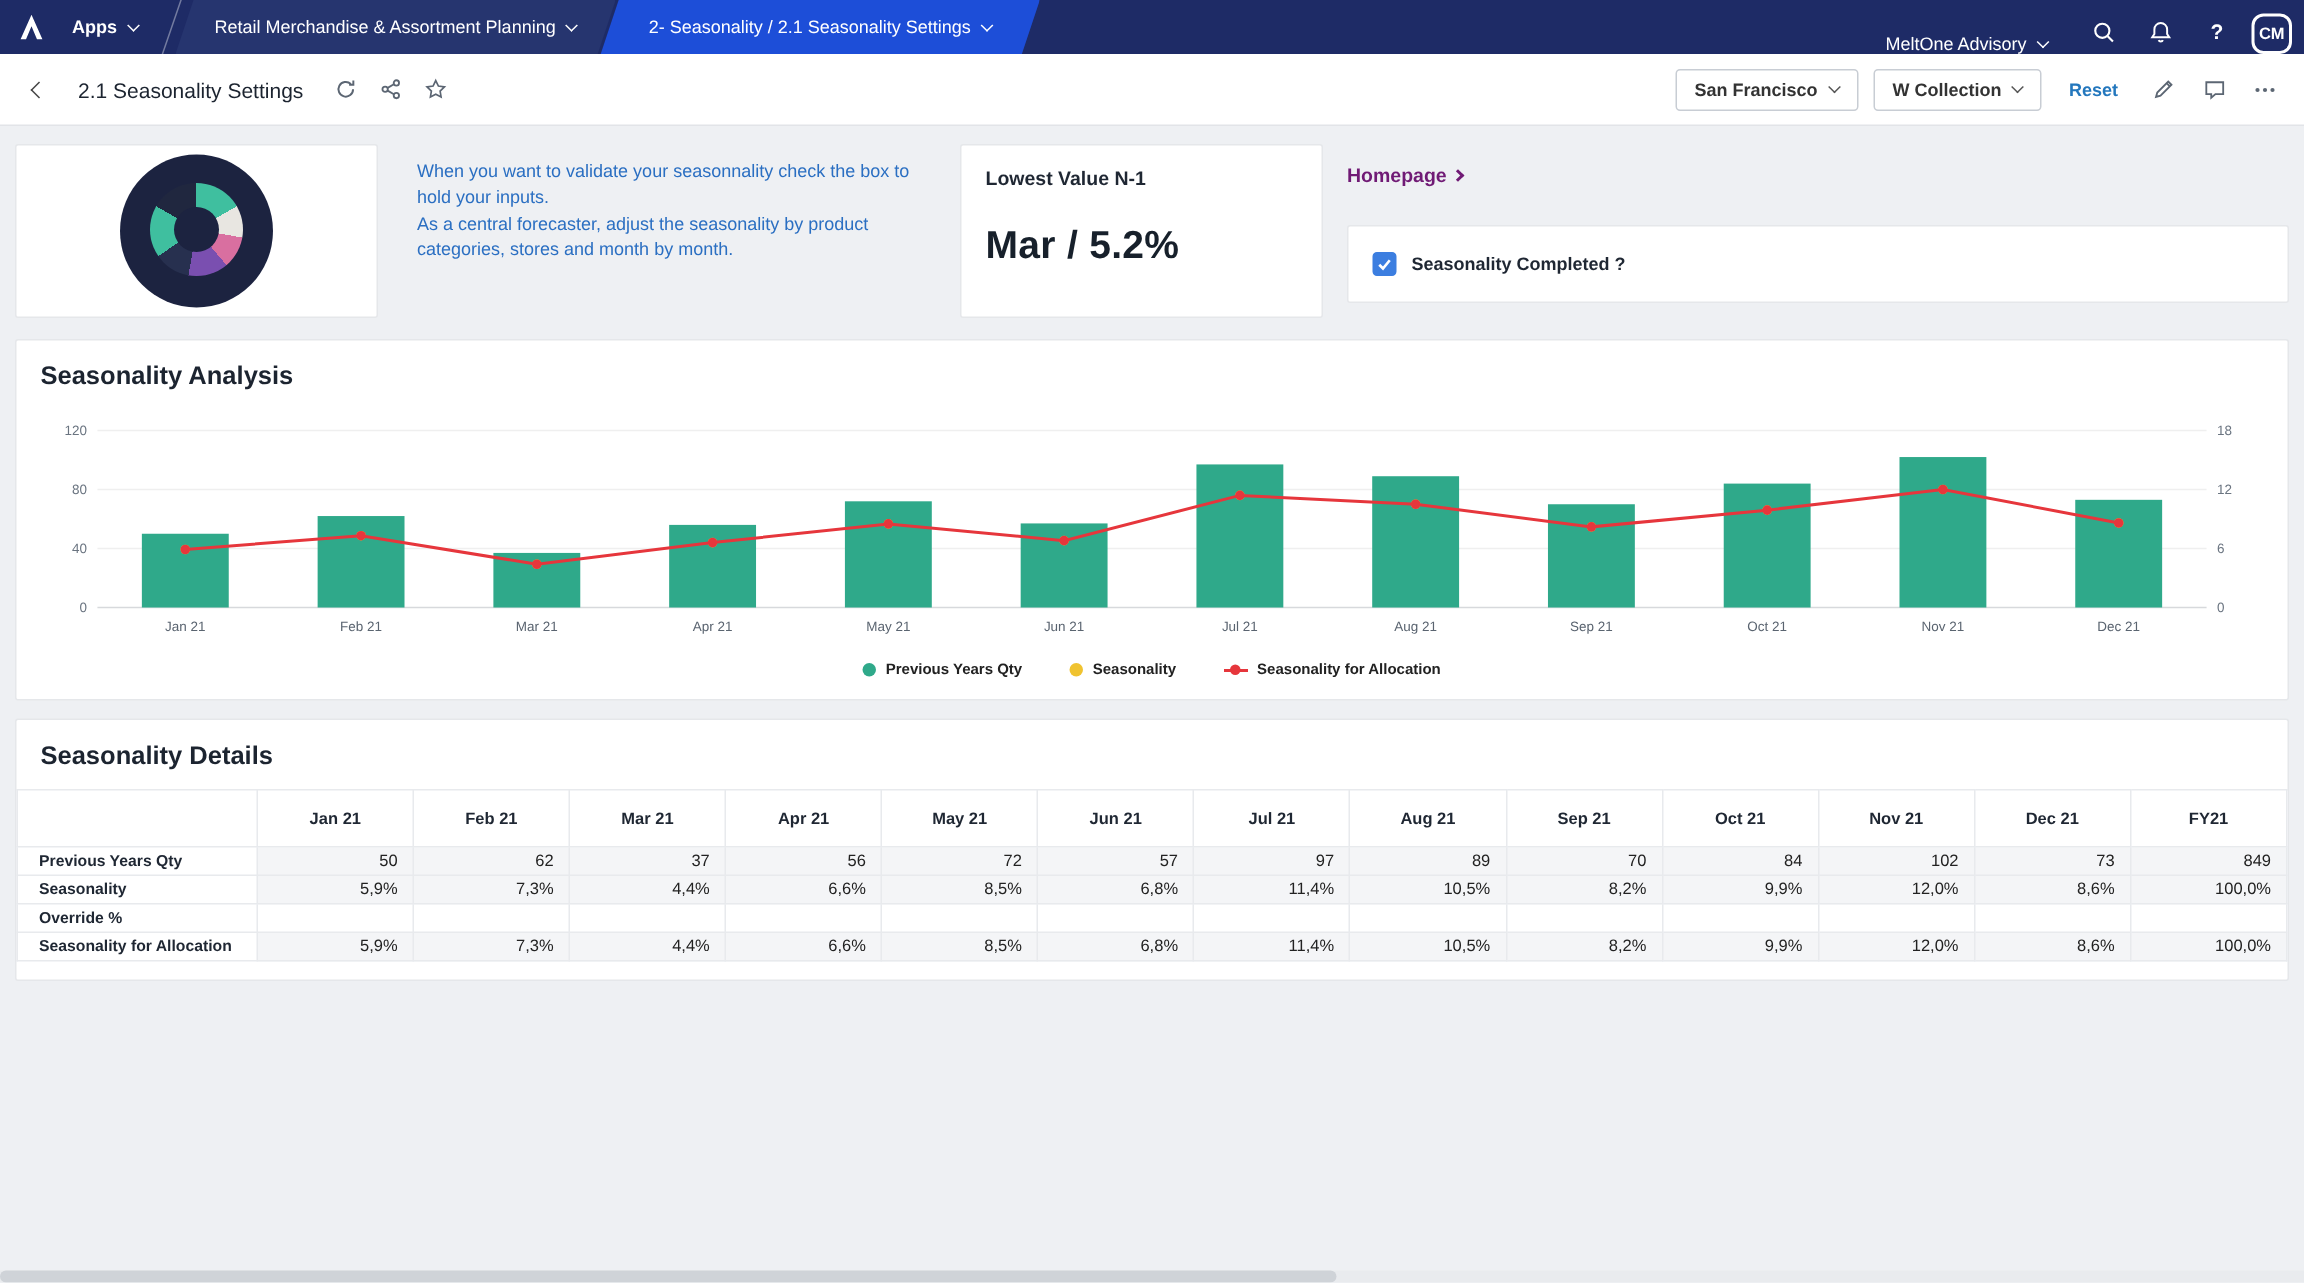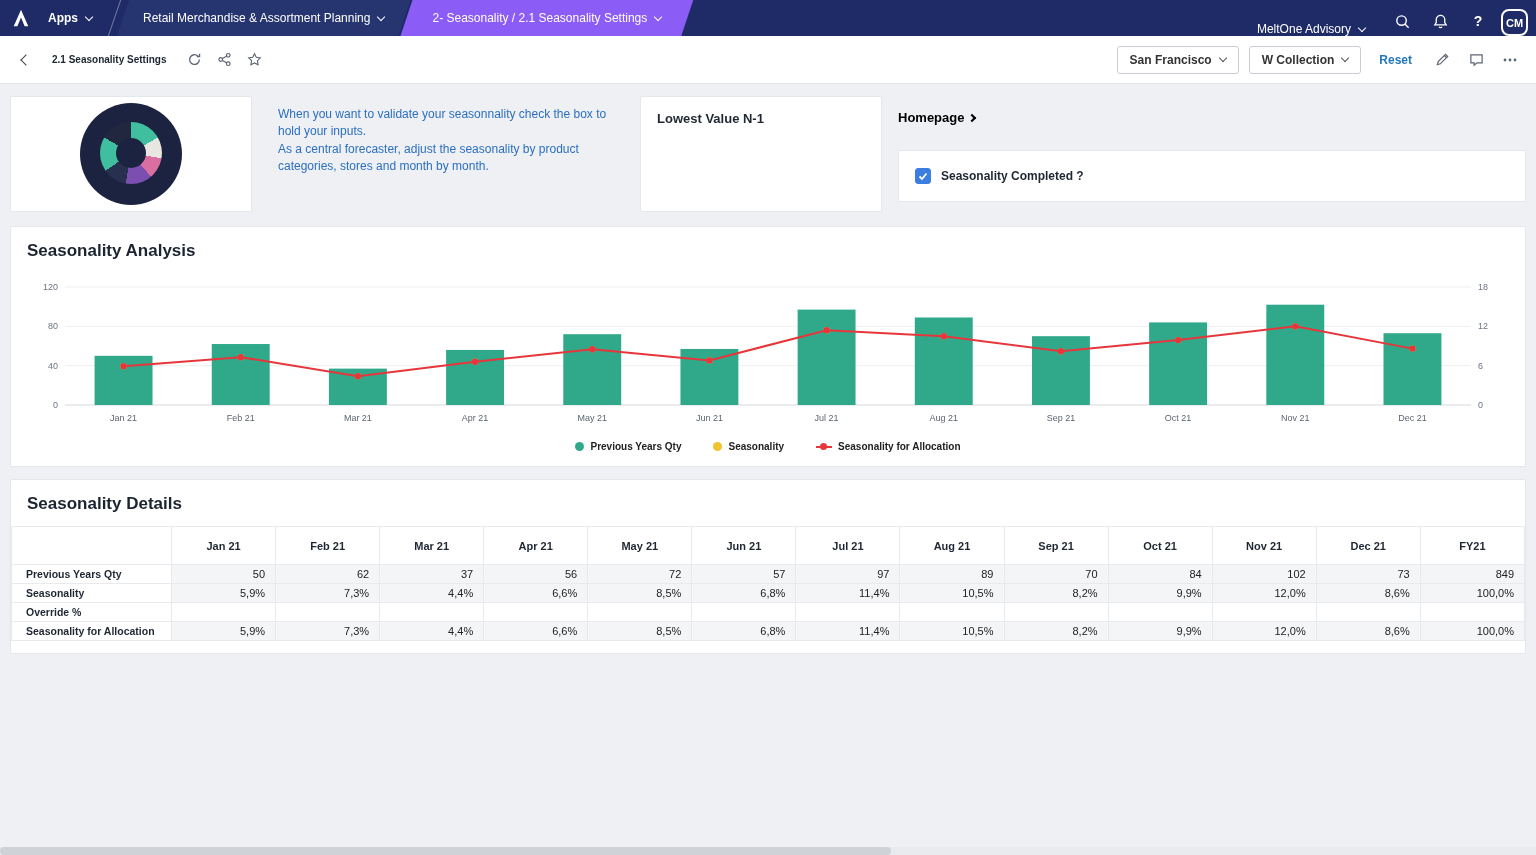--- a/index.html
+++ b/index.html
@@ -7,56 +7,56 @@
 body{background:#eef0f3;font-family:"Liberation Sans",sans-serif;color:#1f2733;position:relative}
 
 
 .topnav{height:36px;background:#1e2b66;display:flex;align-items:stretch;justify-content:space-between;color:#fff;overflow:hidden}
 .nav-left{display:flex;align-items:stretch}
 .nav-logo{width:42px;display:flex;align-items:center;justify-content:center;cursor:pointer}
 .nav-apps{display:flex;align-items:center;padding:0 20px 0 6px;font-size:12px;font-weight:bold;cursor:pointer}
 .diag{width:1px;background:rgba(255,255,255,.38);transform:rotate(19deg);margin:-6px 2px}
 .nav-tab{display:flex;align-items:center;font-size:12px;cursor:pointer;white-space:nowrap}
 .tab1{background:#26356f;padding:0 26px;clip-path:polygon(12px 0,100% 0,calc(100% - 12px) 100%,0 100%)}
-.tab2{background:#8b5cf6;padding:0 32px;clip-path:polygon(12px 0,100% 0,calc(100% - 12px) 100%,0 100%);margin-left:-10px}
+.tab2{background:#1d4ed8;padding:0 32px;clip-path:polygon(12px 0,100% 0,calc(100% - 12px) 100%,0 100%);margin-left:-10px}
 .nav-right{display:flex;align-items:flex-end;gap:8px;padding-right:8px}
 .workspace{display:flex;align-items:center;font-size:12px;padding:0 14px;cursor:pointer}
 .nav-icon{width:30px;height:30px;display:flex;align-items:center;justify-content:center;cursor:pointer}
 .help-glyph{font-size:14px;font-weight:bold;color:#fff}
 .avatar{width:27px;height:27px;border:2px solid #fff;border-radius:8px;display:flex;align-items:center;justify-content:center;font-size:11px;font-weight:bold;cursor:pointer}
 
 .chev{display:inline-block;width:6px;height:6px;border-right:1.5px solid currentColor;border-bottom:1.5px solid currentColor}
 .chev.down{transform:rotate(45deg);margin:-3px 0 0 8px}
 .chev.left{transform:rotate(135deg)}
 .chev.right{transform:rotate(-45deg);margin-left:5px;border-width:2px}
 
 
 .pagebar{height:48px;background:#fff;border-bottom:1px solid #e2e4e8;display:flex;align-items:center;justify-content:space-between;padding:0 14px}
 .pb-left{display:flex;align-items:center;gap:6px}
-.pb-left h1{font-size:10px;font-weight:bold;color:#1c2430;margin:0 10px 0 8px}
+.pb-left h1{font-size:14px;font-weight:normal;color:#1c2430;margin:0 10px 0 8px}
 .icon-btn{width:24px;height:24px;display:flex;align-items:center;justify-content:center;cursor:pointer;color:#5c6673}
 .pb-right{display:flex;align-items:center;gap:10px}
 .filter-select{display:flex;align-items:center;height:28px;padding:0 12px;background:#fff;border:1px solid #c8cdd4;border-radius:3px;font-size:12px;font-weight:bold;color:#333;font-family:inherit;cursor:pointer}
 .reset{color:#2377bd;font-size:12px;font-weight:bold;cursor:pointer;margin:0 8px;text-decoration:none}
 
 
 .main{padding:12px 10px}
 .card{background:#fff;border:1px solid #e5e7ea;border-radius:2px}
 .row1{display:flex;gap:16px;align-items:flex-start}
 .logo-card{width:242px;height:116px;display:flex;align-items:center;justify-content:center}
 .app-logo{width:102px;height:102px;border-radius:50%;background:#1c2340;position:relative}
 .app-logo .ring{position:absolute;left:20px;top:19px;width:62px;height:62px;border-radius:50%;
  background:conic-gradient(#3fbf9f 0 60deg,#e8e6e1 60deg 100deg,#d96fa0 100deg 140deg,#7a4fb0 140deg 190deg,#27304f 190deg 235deg,#3fbf9f 235deg 300deg,#20273f 300deg 360deg)}
 .app-logo .hole{position:absolute;left:36px;top:35px;width:30px;height:30px;border-radius:50%;background:#1c2340}
 .info-text{width:356px;padding:10px 0 0 10px;font-size:12px;color:#2b6fc2;line-height:1.45}
 .value-card{width:242px;height:116px;padding:14px 16px}
 .vc-title{font-size:13px;font-weight:bold;color:#1f2733}
 .vc-value{font-size:26px;font-weight:bold;margin-top:22px;color:#17202b;letter-spacing:.2px}
 .right-col{flex:1;padding-top:12px}
-.homepage{display:inline-flex;align-items:center;color:#000000;font-size:13px;font-weight:bold;cursor:pointer}
+.homepage{display:inline-flex;align-items:center;color:#701a75;font-size:13px;font-weight:bold;cursor:pointer}
 .checkbox-card{margin-top:24px;height:52px;display:flex;align-items:center;gap:10px;padding:0 16px}
 .checkbox{width:16px;height:16px;border-radius:3px;border:1px solid #3c7ee0;background:#fff;display:flex;align-items:center;justify-content:center;cursor:pointer}
 .checkbox.checked{background:#3c7ee0}
 .checkbox svg{width:10px;height:10px}
 .checkbox-label{font-size:12px;font-weight:bold;color:#1f2733}
 
 
 .analysis-card{margin-top:14px;padding:14px 16px 6px}
 .card-title{font-size:17px;font-weight:bold;color:#1c2430}
 .chart{width:100%;height:168px;margin-top:6px;display:block}
@@ -203,20 +203,21 @@
       </div>
     </div>
 
     <div class="info-text">
       <div>When you want to validate your seasonnality check the box to hold your inputs.</div>
       <div>As a central forecaster, adjust the seasonality by product categories, stores and month by month.</div>
     </div>
 
     <div class="card value-card">
       <div class="vc-title">Lowest Value N-1</div>
+      <div class="vc-value">Mar / 5.2%</div>
     </div>
 
 
     <div class="right-col">
       <div class="homepage">
         <span>Homepage</span>
         <span class="chev right"></span>
       </div>
       <div class="card checkbox-card">
         <span class="checkbox checked">

